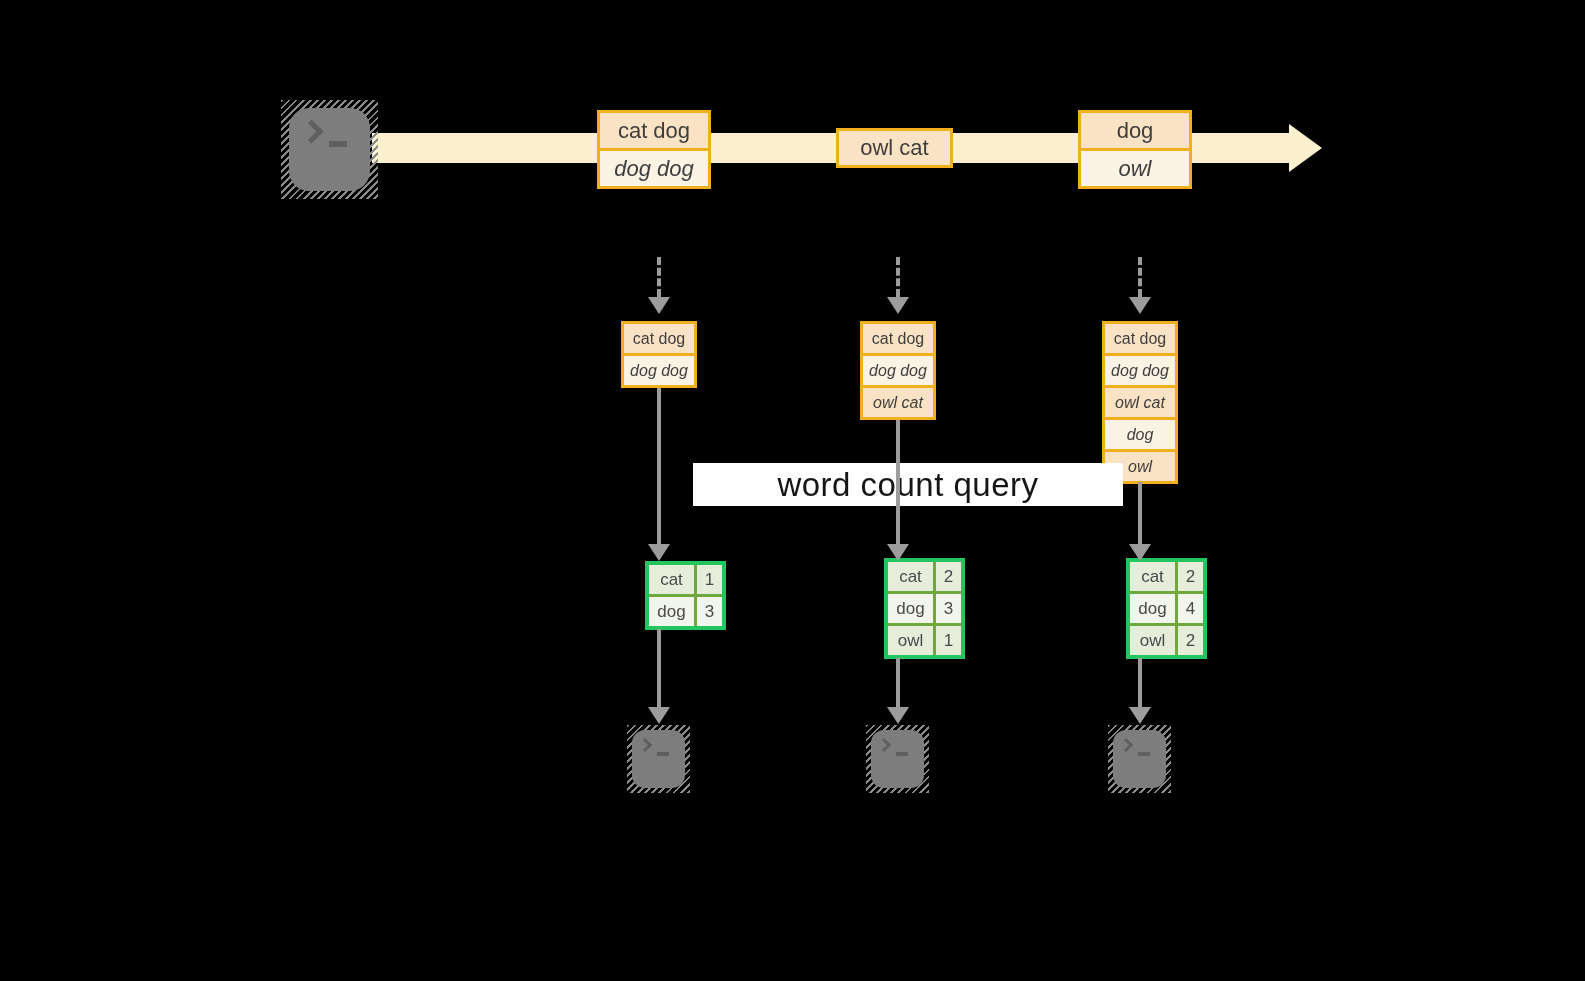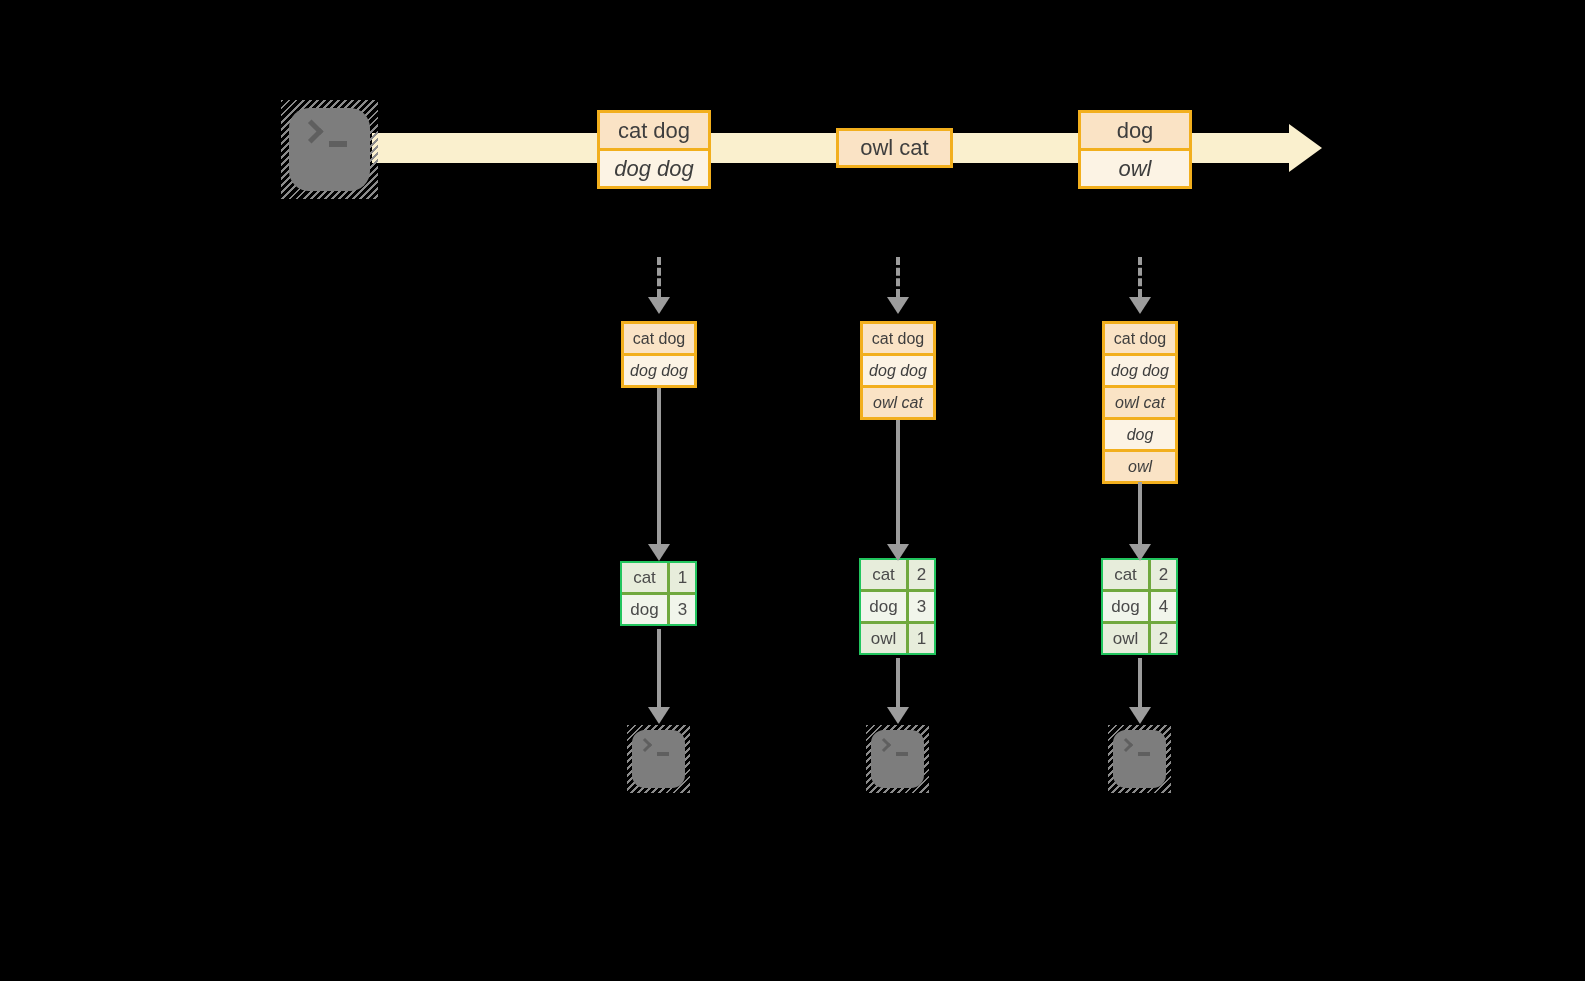--- a/index.html
+++ b/index.html
@@ -29,21 +29,21 @@
   
   .obox{position:absolute;border:3px solid #F2AF1D;z-index:2;}
   .orow{display:flex;align-items:center;justify-content:center;color:#3E3E3E;}
   .orow + .orow{border-top:3px solid #F2AF1D;font-style:italic;}
   .orow:nth-child(odd){background:#FAE3C5;}
   .orow:nth-child(even){background:#FCF3E4;}
   .sbox .orow{width:108px;height:35px;font-size:22px;}
   .sbox2 .orow{width:111px;height:34px;font-size:22px;}
   .abox .orow{width:70px;height:29px;font-size:16px;}
   
-  .gtable{position:absolute;border:2px solid #22c55e;z-index:2;}
+  .gtable{position:absolute;border:4px solid #22c55e;z-index:2;margin-left:25px;}
   .grow{display:flex;}
   .grow + .grow{border-top:3px solid #70A83E;}
   .gcell{display:flex;align-items:center;justify-content:center;height:29px;color:#4a4a4a;font-size:17px;}
   .gword{width:45px;border-right:3px solid #70A83E;}
   .gnum{width:25px;}
   .grow:nth-child(odd) .gcell{background:#E7EDDB;}
   .grow:nth-child(even) .gcell{background:#F1F5EB;}
   
   .vline{position:absolute;width:4px;background:#9C9C9C;z-index:5;}
   .vdash{position:absolute;width:0;border-left:4px dashed #9C9C9C;z-index:5;}
@@ -99,20 +99,21 @@
     <div class="orow">owl cat</div>
   </div>
   <div class="obox abox" style="left:1102px;top:321px;">
     <div class="orow">cat dog</div>
     <div class="orow">dog dog</div>
     <div class="orow">owl cat</div>
     <div class="orow">dog</div>
     <div class="orow">owl</div>
   </div>
 
+  <div class="query-label">word count query</div>
 
   <div class="vline" style="left:657px;top:388px;height:156px;"></div>
   <div class="ahead" style="left:648px;top:544px;"></div>
   <div class="vline" style="left:896px;top:420px;height:124px;"></div>
   <div class="ahead" style="left:887px;top:544px;"></div>
   <div class="vline" style="left:1138px;top:482px;height:62px;"></div>
   <div class="ahead" style="left:1129px;top:544px;"></div>
 
   <div class="gtable" style="left:620px;top:561px;">
     <div class="grow">

